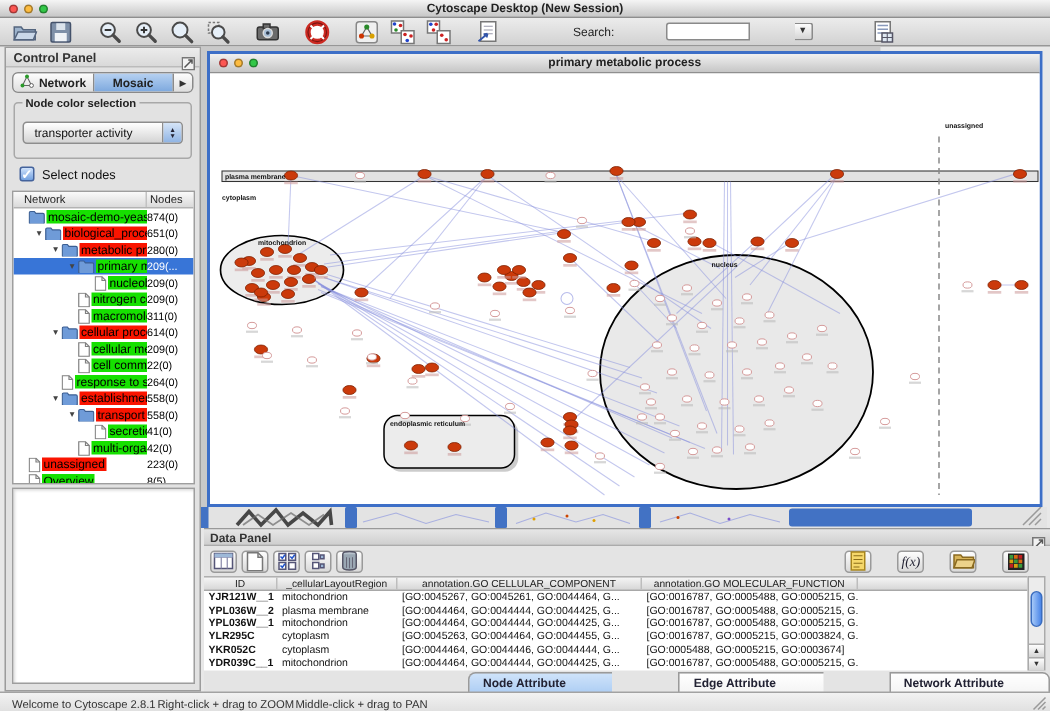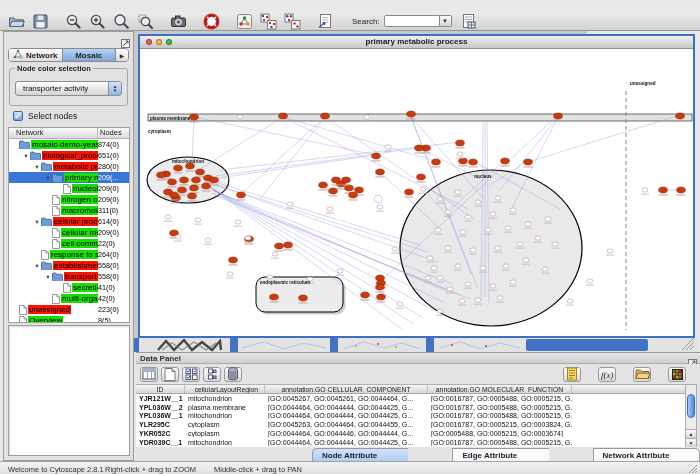--- a/index.html
+++ b/index.html
@@ -8,21 +8,21 @@
   #app { position:relative; width:700px; height:474px; background:#e8e8e8; overflow:hidden; font-family:"Liberation Sans", sans-serif; }
   .abs { position:absolute; }
 
   
   #titlebar { left:0; top:0; width:700px; height:12px; background:linear-gradient(#f5f5f5,#c7c7c7); border-bottom:1px solid #8e8e8e; }
   #titlebar .title { position:absolute; left:0; right:0; top:0; text-align:center; font-size:8px; font-weight:bold; color:#222; line-height:12px; }
   .lights { position:absolute; left:6px; top:3px; display:flex; gap:4px; }
   .light { width:6px; height:6px; border-radius:50%; border:0.5px solid rgba(0,0,0,.35); }
   .l-red{ background:#fc5753;} .l-yel{ background:#fdbc40;} .l-grn{ background:#33c748;}
 
-  #toolbar { left:0; top:12px; width:700px; height:19px; background:linear-gradient(#ececec,#d2d2d2); border-bottom:1px solid #979797; display:flex; align-items:center; padding-left:8px; }
+  #toolbar { left:0; top:12px; width:700px; height:19px; background:linear-gradient(#ececec,#d2d2d2); border-bottom:1px solid #979797; display:flex; align-items:center; padding-left:8px;gap:30px; }
   .tb-group { display:flex; gap:7px; margin-right:16px; align-items:center; }
   .tbicon { width:17px; height:17px; display:inline-block; }
   #search-label { font-size:8px; color:#222; margin:0 4px 0 2px; }
   #search-field { width:56px; height:12px; background:#fff; border:1px solid #8a8a8a; border-radius:2px 0 0 2px; font-size:8px; }
   #search-arrow { width:12px; height:12px; border:1px solid #8a8a8a; border-left:none; border-radius:0 2px 2px 0; background:linear-gradient(#fdfdfd,#d5d5d5); font-size:6px; line-height:11px; text-align:center; color:#333; }
 
   
   #control-panel { left:3px; top:31px; width:131px; height:430px; background:#e2e2e2; border:1px solid #9c9c9c; }
   #cp-title { position:absolute; left:0; top:0; width:100%; height:13px; font-size:8.5px; font-weight:bold; color:#333; line-height:13px; padding-left:5px; background:linear-gradient(#ececec,#d9d9d9); border-bottom:1px solid #bbb; }
   .float-icon { position:absolute; right:3px; top:2px; width:9px; height:9px; }
@@ -80,27 +80,35 @@
   #dp-tabs { position:absolute; left:0; top:94px; width:100%; height:15px; }
   #dp-tabgroup { position:absolute; left:132px; top:1px; display:flex; }
   .dptab { font-size:8px; font-weight:bold; color:#223; padding:2px 9px 3px 9px; background:linear-gradient(#ffffff,#ececec); border:1px solid #9a9a9a; border-right:none;margin-left:44px; }
   .dptab:first-child { border-radius:5px 0 0 5px; }
   .dptab:last-child { border-right:1px solid #9a9a9a; border-radius:0 5px 5px 0; }
   .dptab.sel { background:linear-gradient(#cfe3fa,#93bdef); }
 
   
   #status-bar { left:0; top:461px; width:700px; height:16px; background:linear-gradient(#f2f2f2,#dcdcdc); border-top:1px solid #a2a2a2; font-size:7.5px; color:#333; }
   #status-bar span { position:absolute; top:3px; }
-  #st-welcome { left:8px; } #st-zoom { left:105px; } #st-pan { left:197px;margin-left:17px; }
+  #st-welcome { left:8px; } #st-zoom { left:105px; } #st-pan { left:197px; }
 </style>
 </head>
 <body>
 
 <div id="app">
 
+  <div id="titlebar" class="abs">
+    <div class="lights">
+      <span class="light l-red"></span>
+      <span class="light l-yel"></span>
+      <span class="light l-grn"></span>
+    </div>
+    <div class="title">Cytoscape Desktop (New Session)</div>
+  </div>
 
   <div id="toolbar" class="abs">
     <span id="toolbar-groups" style="display:flex;">
         <span class="tb-group">
           <span class="tbicon"><svg width="17" height="17" viewBox="0 0 17 17">
               <path d="M1.5 13.5 V5 h4.6 l1.4 1.8 H15.5 V13.5 z" fill="#9db3cc" stroke="#54657e"></path>
               <path d="M1.5 13.5 L4 8.3 H16.3 L14.2 13.5 z" fill="#c9d7e8" stroke="#54657e"></path>
             </svg></span>
           <span class="tbicon"><svg width="17" height="17" viewBox="0 0 17 17">
               <rect x="2" y="2" width="13" height="13" rx="1" fill="#7d8fa8" stroke="#44526b"></rect>
@@ -186,20 +194,21 @@
     <span id="search-arrow">▼</span>
     <span id="after-search-icon" class="tbicon" style="margin-left:8px;"><svg width="17" height="17" viewBox="0 0 17 17">
           <rect x="3.5" y="1.5" width="10" height="13" fill="#fff" stroke="#777"></rect>
           <path d="M5 4 h7 M5 6.5 h7 M5 9 h7" stroke="#8899bb" stroke-width="0.9"></path>
           <rect x="8" y="9" width="7" height="6" fill="#dfe8f2" stroke="#556"></rect>
           <path d="M8 12 h7 M11.5 9 v6" stroke="#556" stroke-width="0.7"></path>
         </svg></span>
   </div>
 
   <div id="control-panel" class="abs">
+    <div id="cp-title">Control Panel</div>
     <span class="float-icon">
       <svg width="9" height="9" viewBox="0 0 9 9">
           <rect x="0.5" y="0.5" width="8" height="8" fill="#f2f2f2" stroke="#777"></rect>
           <path d="M2 7 L7 2 M4.5 2 H7 V4.5" stroke="#555" stroke-width="1" fill="none"></path>
         </svg>
     </span>
     <div id="cp-tabs">
       <div class="cptab">
         <span id="network-tab-icon"><svg width="10" height="10" viewBox="0 0 10 10">
               <path d="M2 8 L5 2 L8 8 z" fill="none" stroke="#666" stroke-width="0.7"></path>

